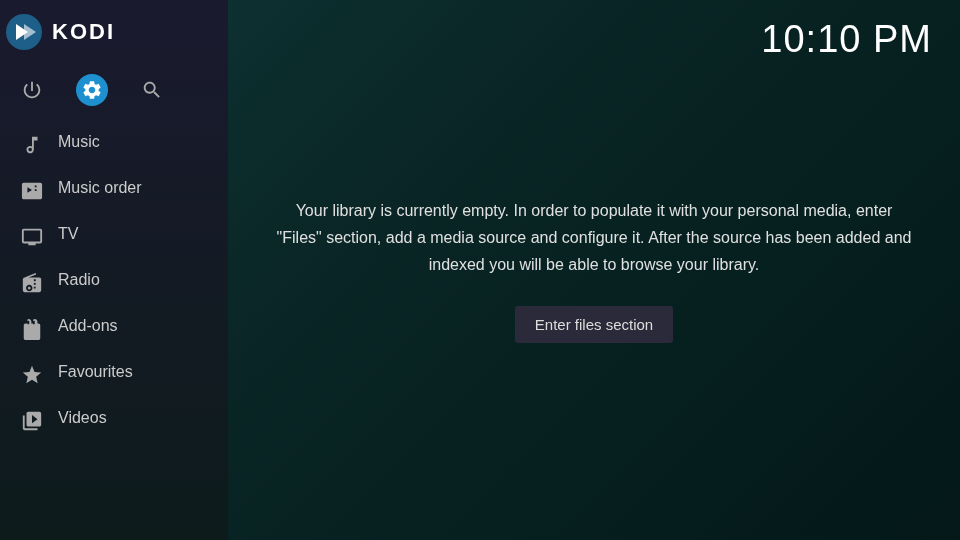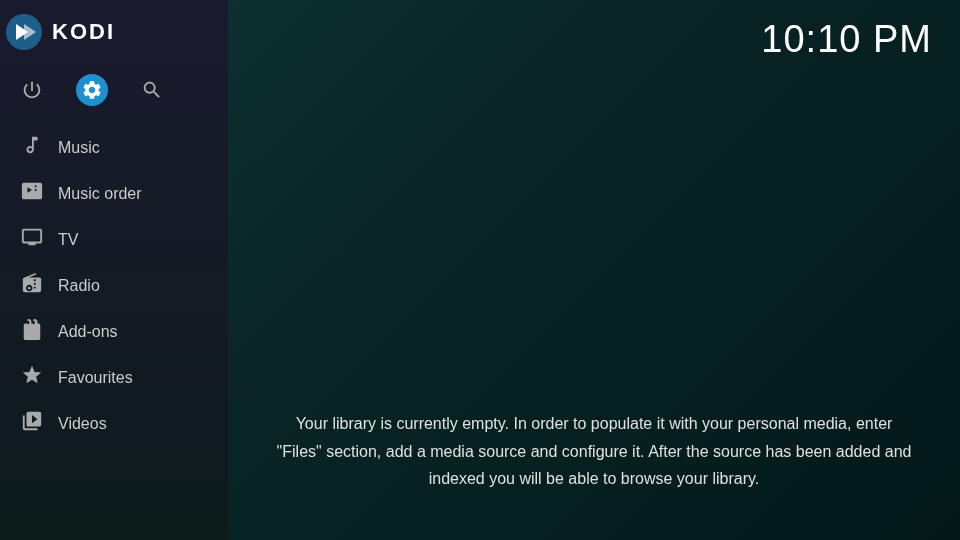--- a/index.html
+++ b/index.html
@@ -68,21 +68,21 @@
     }
 
     .sidebar-nav {
       flex: 1;
       display: flex;
       flex-direction: column;
     }
 
     .nav-item {
       display: flex;
-      align-items: flex-end;
+      align-items: flex-start;
       gap: 14px;
       padding: 11px 16px 11px 20px;
       cursor: pointer;
       color: #ccc;
       font-size: 16px;
     }
 
     .nav-item .nav-icon {
       width: 24px;
       height: 24px;
@@ -99,21 +99,21 @@
     }
 
     
     .main-content {
       flex: 1;
       height: 540px;
       background: linear-gradient(135deg, #0d3030 0%, #0a2525 30%, #062020 60%, #041818 100%);
       display: flex;
       flex-direction: column;
       align-items: center;
-      justify-content: flex-end;
+      justify-content: center;
       position: relative;
     }
 
     .clock {
       position: absolute;
       top: 18px;
       right: 28px;
       color: white;
       font-size: 38px;
       font-weight: 300;
@@ -260,15 +260,16 @@
 
   </nav>
 </div>
 
 <div class="main-content">
   <div class="clock">10:10 PM</div>
 
   <div class="dialog-box">
     <p class="dialog-text">Your library is currently empty. In order to populate it with your personal media, enter "Files" section, add a media source and configure it. After the source has been added and indexed you will be able to browse your library.</p>
     <div class="dialog-buttons">
+      <button class="btn">Enter files section</button>
     </div>
   </div>
 </div>
 
 </body></html>

